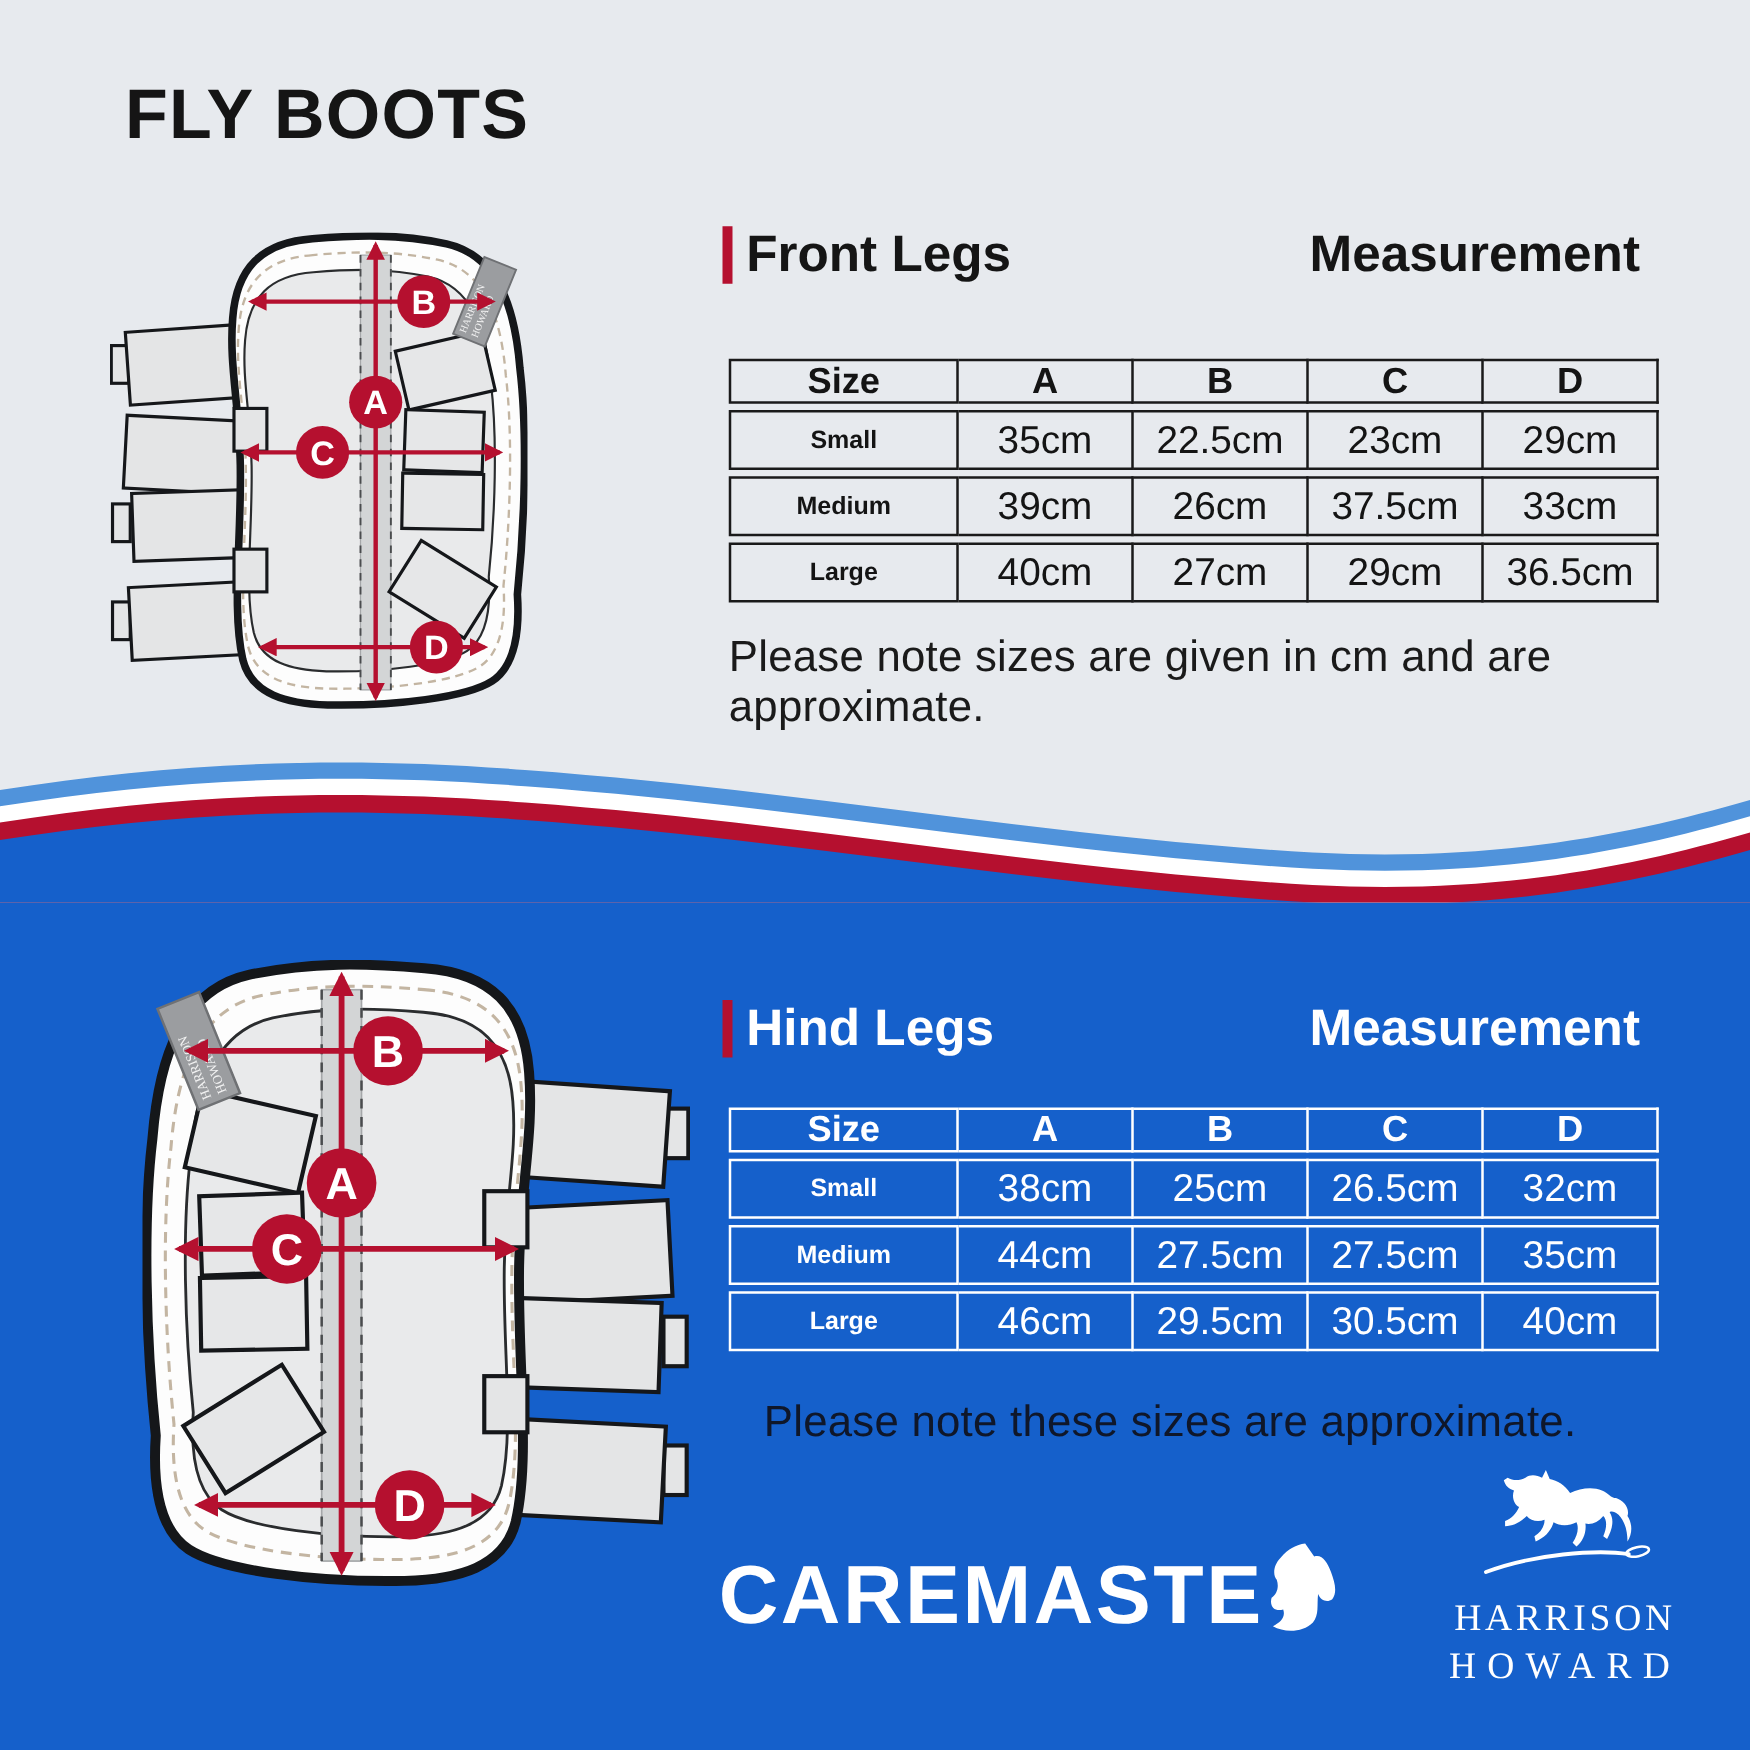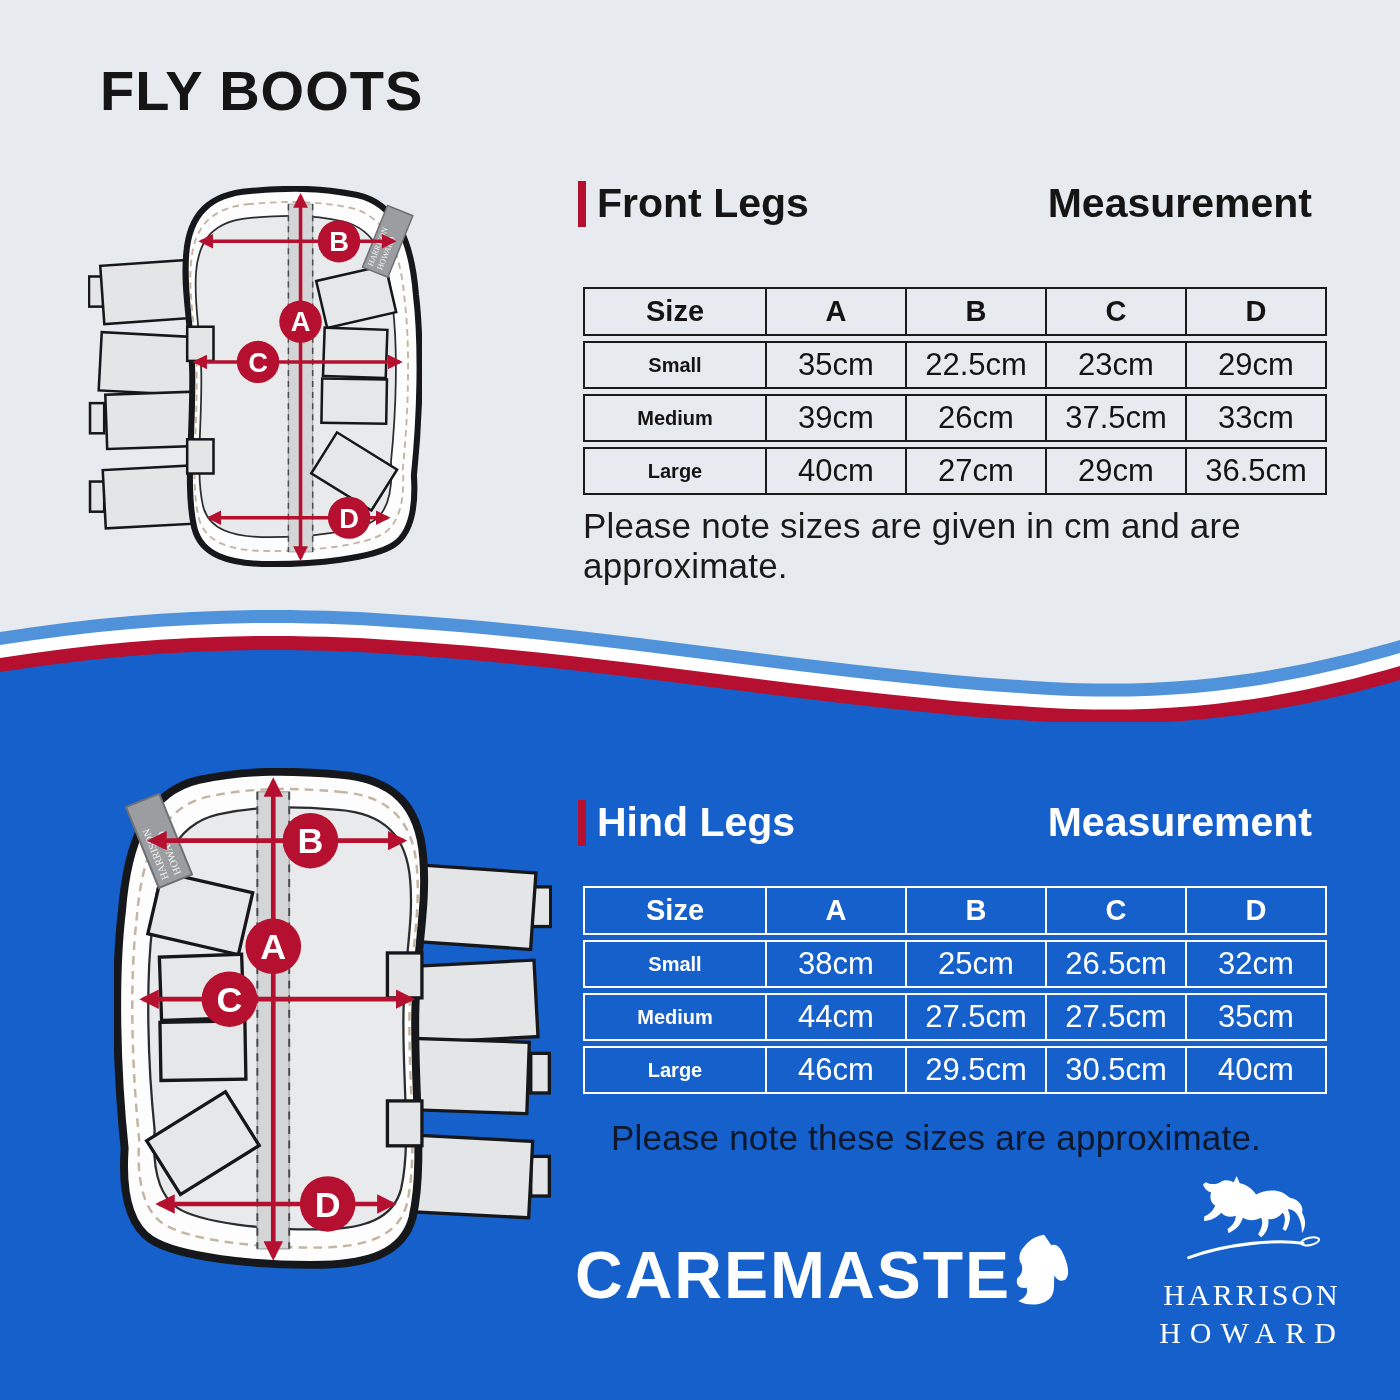--- a/index.html
+++ b/index.html
@@ -15,21 +15,21 @@
   .sec-head .m{margin-left:auto}
   .front-head{top:181px;color:var(--ink,#151515)}
   .hind-head{top:800px;color:#fff}
   .stable{position:absolute;left:583px;width:748px}
   .front-table{top:287px;--bcol:#1a1a1a;color:#141414}
   .hind-table{top:886px;--bcol:#ffffff;color:#fff}
   .trow{display:flex;margin-bottom:5px}
   .tcell{border:2px solid var(--bcol);height:48px;width:140px;display:flex;align-items:center;justify-content:center;font-size:31px}
   .tcell+.tcell{border-left:none}
   .tcell.c0{width:184px;font-weight:700;font-size:20px}
-  .thead .tcell{height:49px;font-weight:700;font-size:29px}
+  .thead .tcell{height:36px;font-weight:700;font-size:29px}
   .note{position:absolute;font-size:35px;letter-spacing:0.2px}
   .front-note{left:583px;top:506px;color:#1a1a1a}
   .hind-note{left:611px;top:1118px;color:#0f172a}
   .boot{position:absolute}
   .boot-front{left:88px;top:186px;width:334px;height:382px}
   .boot-hind{left:114px;top:768px;width:438px;height:502px}
   .brand{position:absolute;left:575px;top:1236px;display:flex;align-items:flex-end;color:#fff}
   .brand-text{font-size:66px;font-weight:700;letter-spacing:2px;line-height:1.1}
   .brand-horse{width:62px;height:84px;margin-left:-2px;margin-top:-8px;flex:none}
   .partner{position:absolute;left:1146px;top:1174px;width:212px;text-align:center;color:#fff}

